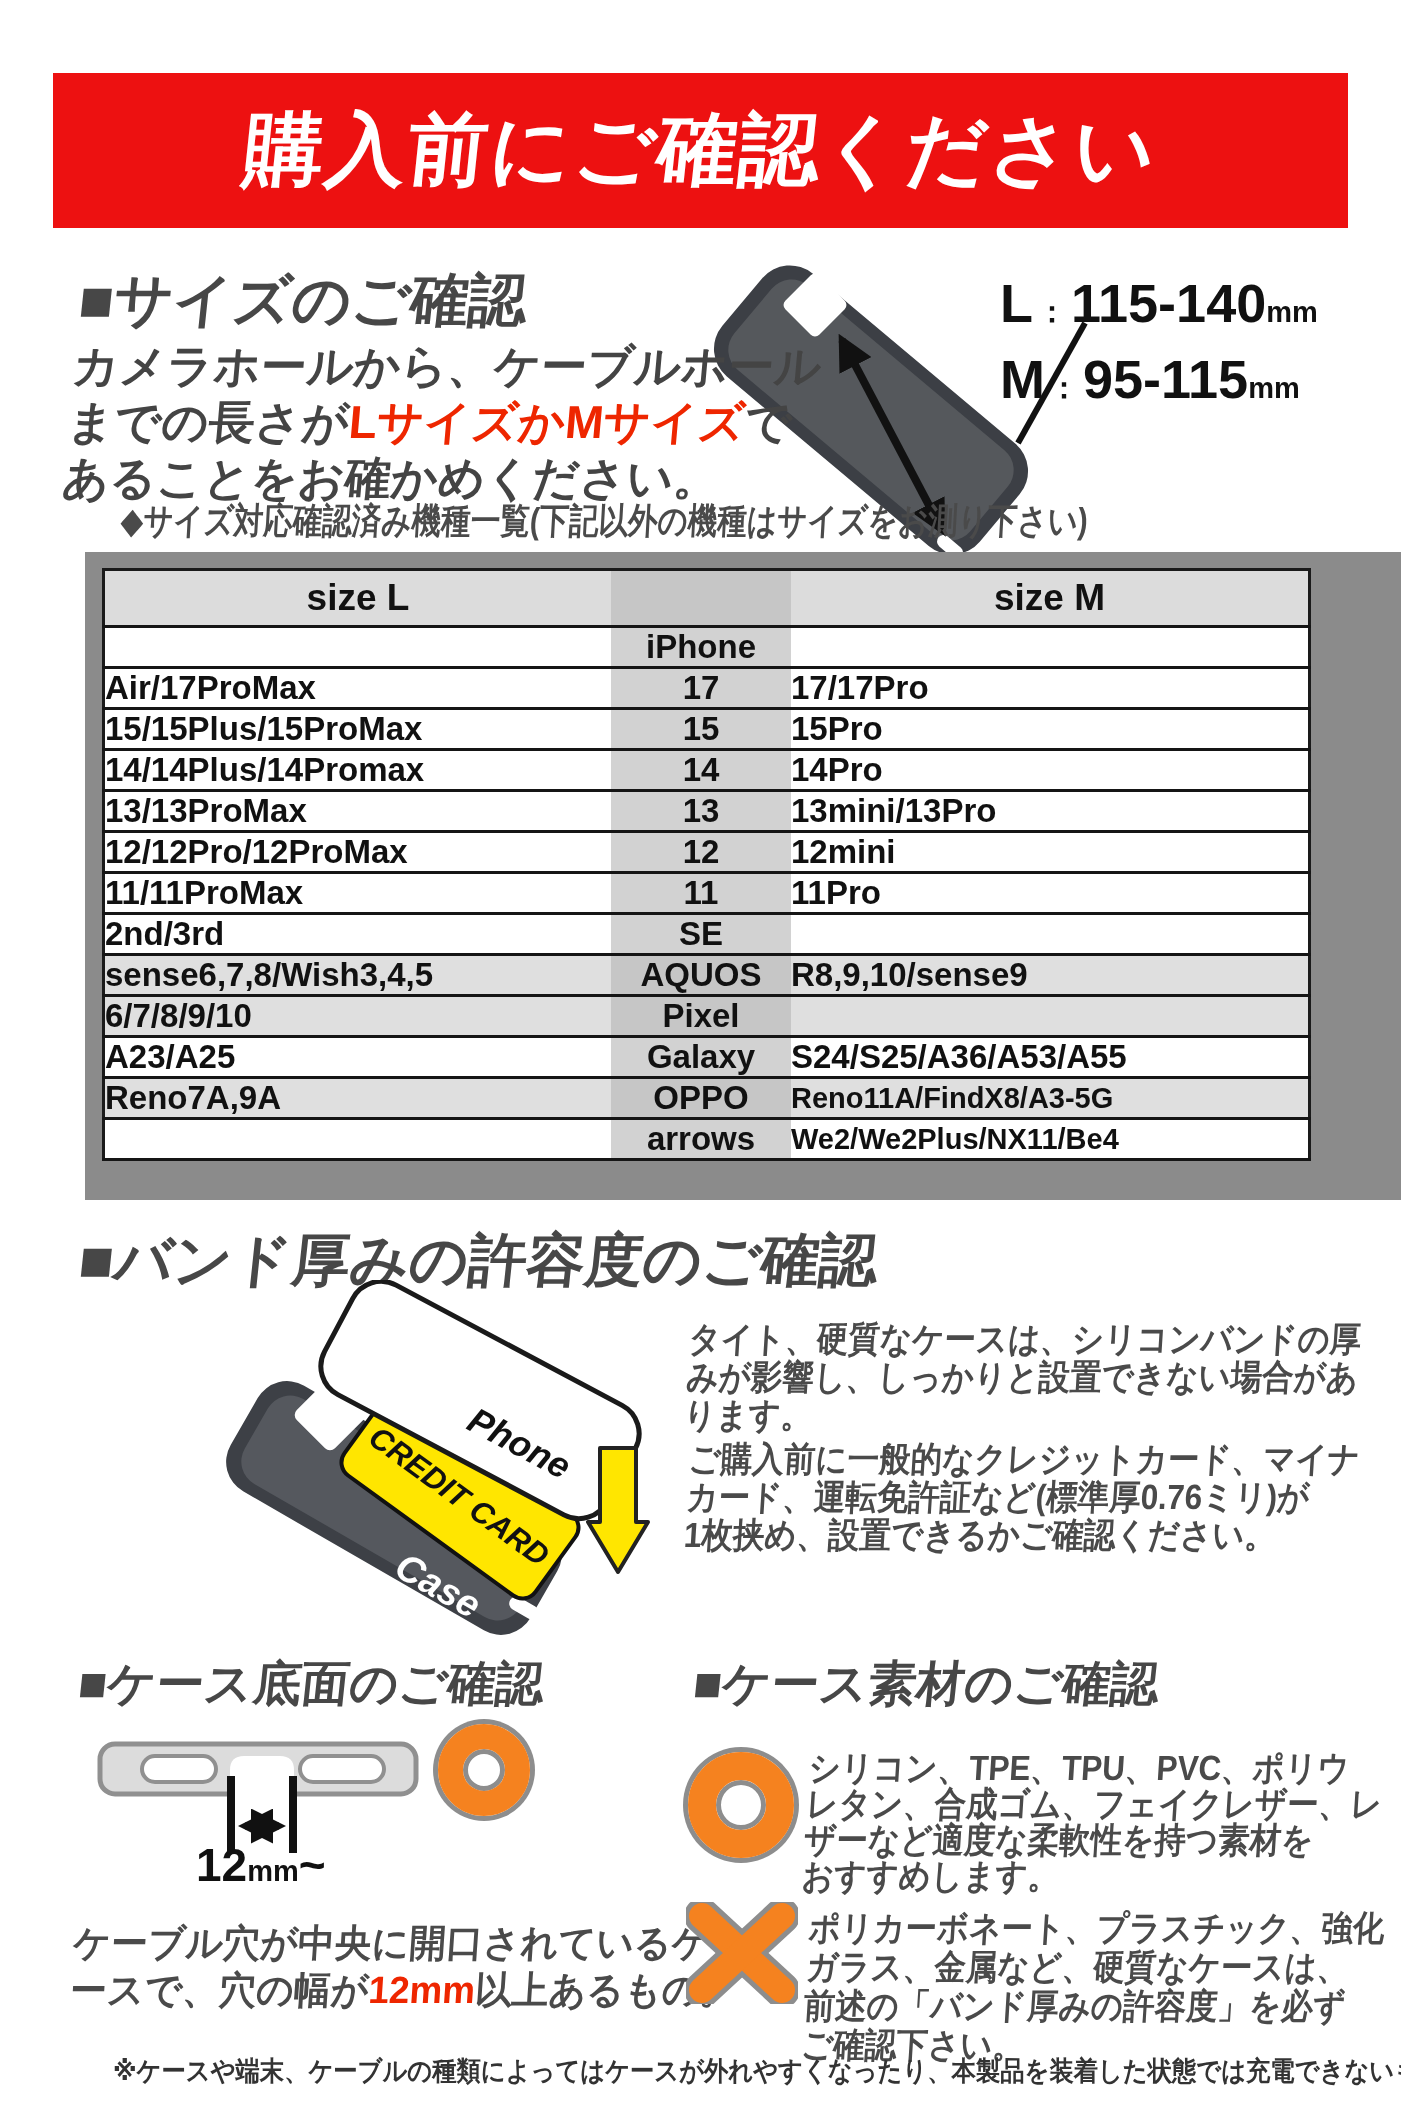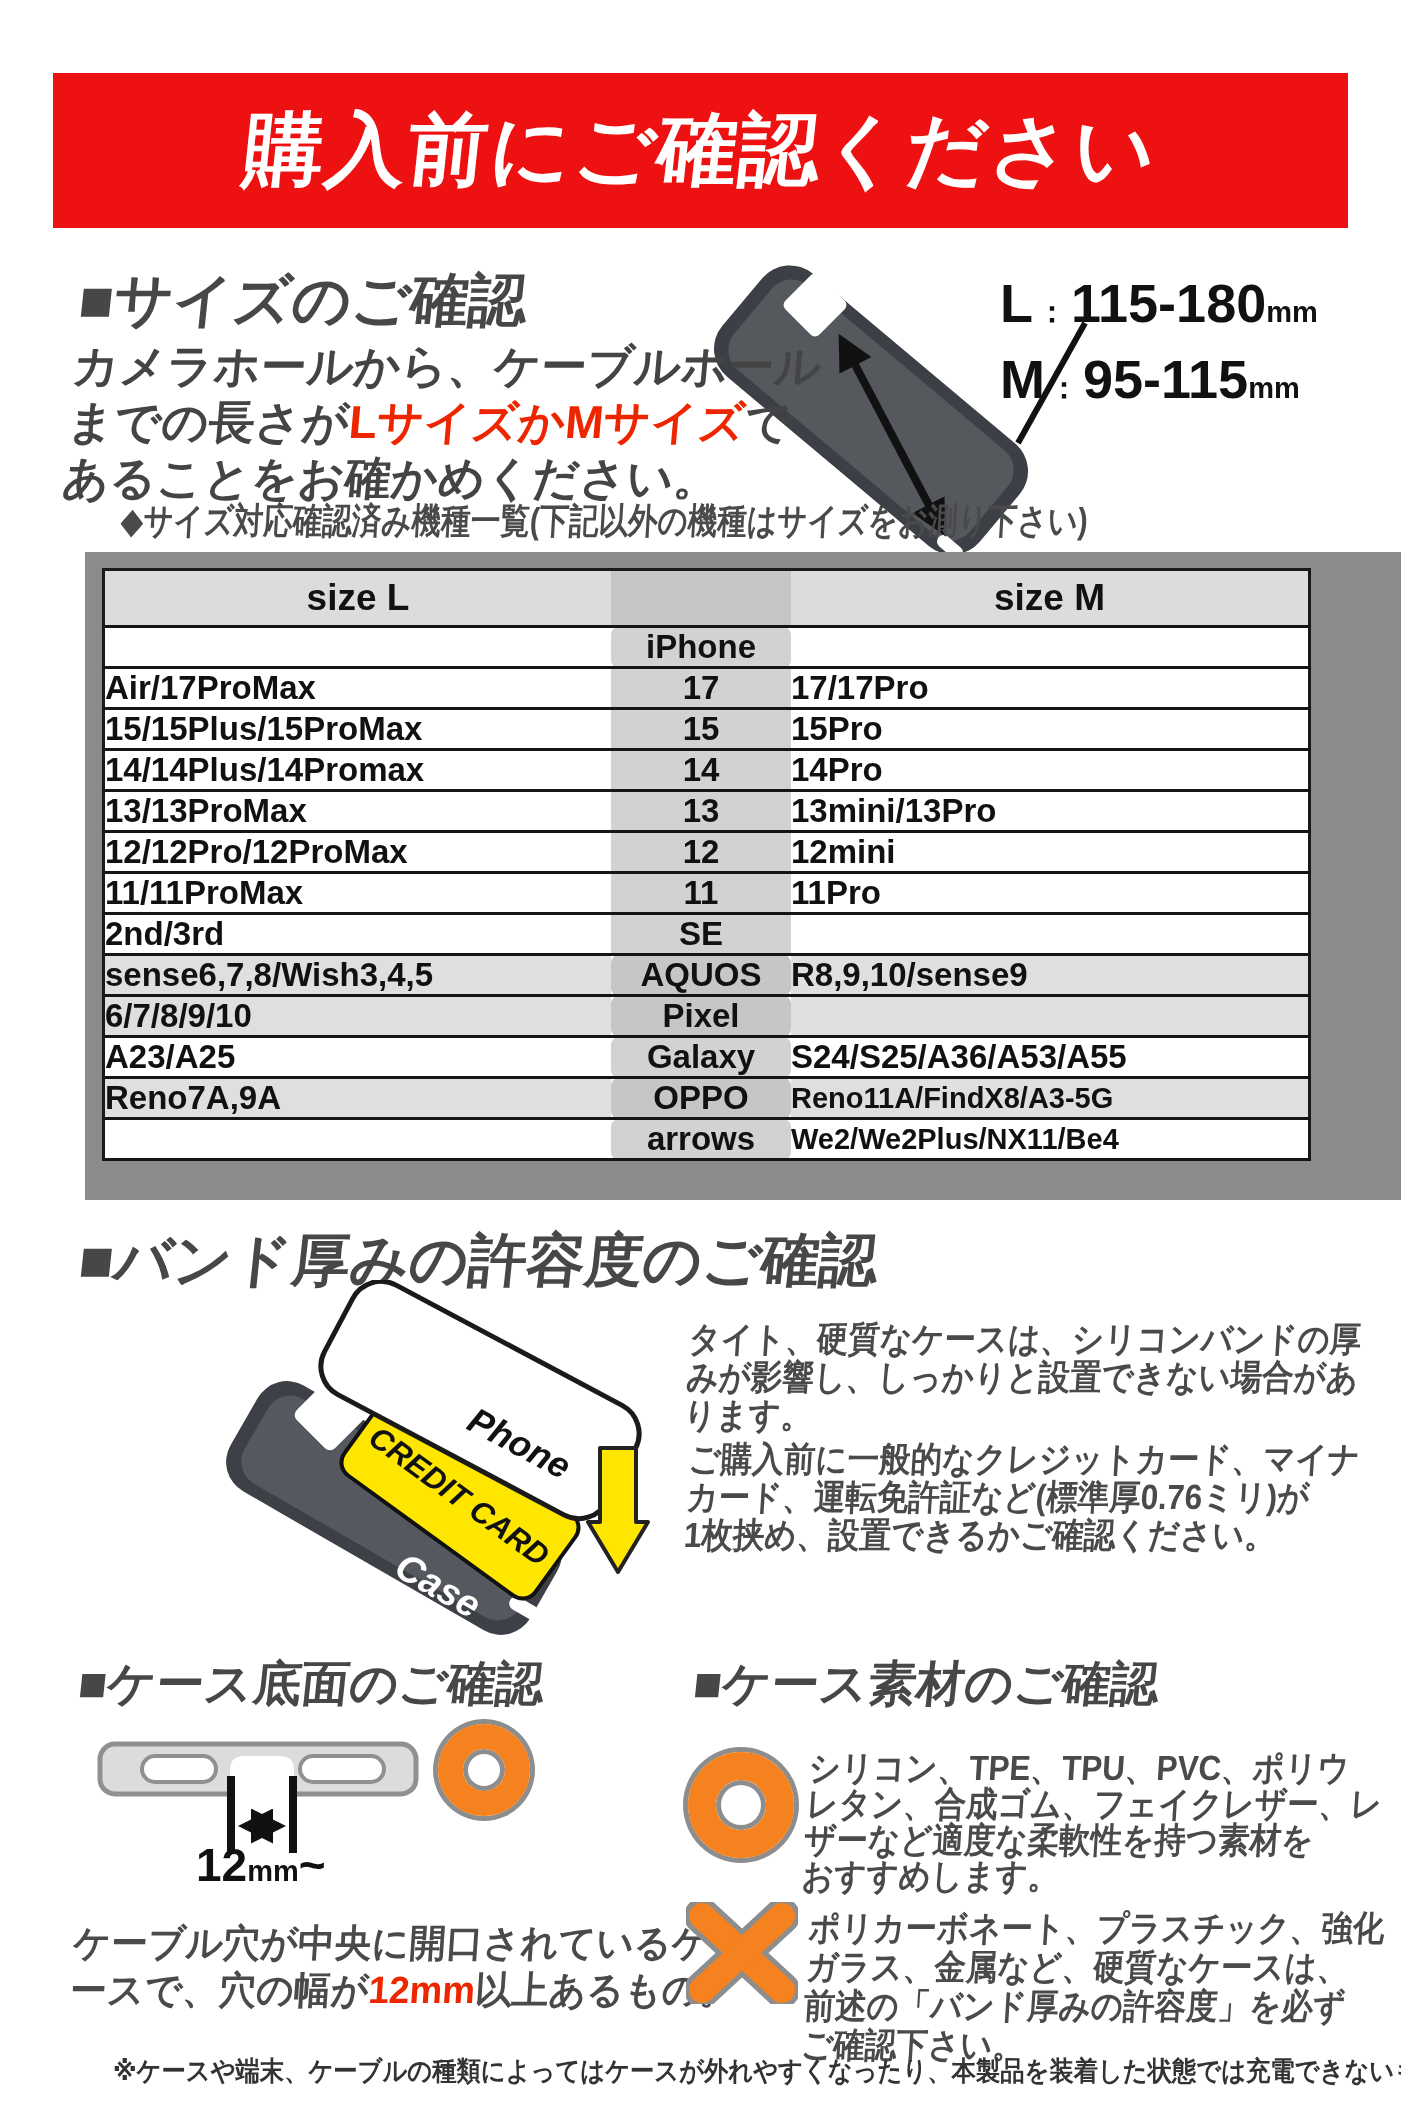--- a/index.html
+++ b/index.html
@@ -40,21 +40,21 @@
               border-bottom:3px solid #151515;overflow:hidden;white-space:nowrap;}
   td.c-left {width:506px;padding-right:12px;}
   td.c-mid  {width:180px;text-align:center;background:#d2d2d2;}
   td.c-right{width:517px;text-align:left;padding-left:14px;}
   td.c-right.small{font-size:29px;}
   tr.head td{height:54px;font-size:37px;font-weight:800;background:#dcdcdc;
              text-align:center;padding:0;}
   tr.head td.c-mid{background:#c6c6c6;}
   tr.shade td{background:#dfdfdf;margin-top:27px;}
   tr.shade td.c-mid{background:#c6c6c6;}
-  td.brand-bold{font-weight:800;font-size:34px;border-radius:8px;}
+  td.brand-bold{font-weight:800;font-size:34px;}
 
   
   .para{color:#4a4a4a;font-weight:900;font-size:35px;line-height:38px;white-space:nowrap;
         transform:scaleX(0.9) skewX(-4deg);transform-origin:left top;}
 
   
   .measure{left:196px;top:1838px;color:#111;white-space:nowrap;}
   .measure .big{font-size:46px;font-weight:900;}
   .measure .unit{font-size:29px;font-weight:900;}
   .ring{border-radius:50%;border:26px solid #f5821f;box-sizing:border-box;
@@ -95,21 +95,21 @@
       <rect x="-15" y="-6.5" width="30" height="13" rx="6.5" fill="#ffffff"></rect>
     </g>
     <line x1="192" y1="115" x2="292" y2="305" stroke="#111" stroke-width="8" marker-start="url(#ah)" marker-end="url(#ah)"></line>
     <line x1="435" y1="98" x2="368" y2="218" stroke="#111" stroke-width="6"></line>
   </svg>
 
   <div class="abs spec">
     <div class="row">
       <span class="big">L</span>
       <span class="sep">：</span>
-      <span class="big">115-180</span>
+      <span class="big">115-140</span>
       <span class="unit">mm</span>
     </div>
     <div class="row">
       <span class="big">M</span>
       <span class="sep">：</span>
       <span class="big">95-115</span>
       <span class="unit">mm</span>
     </div>
   </div>
 

